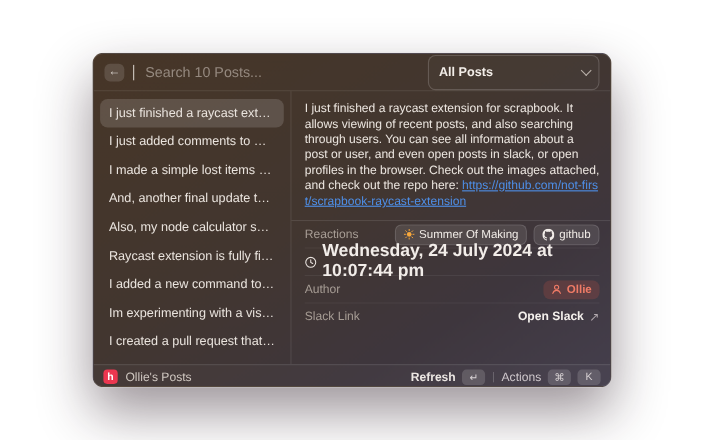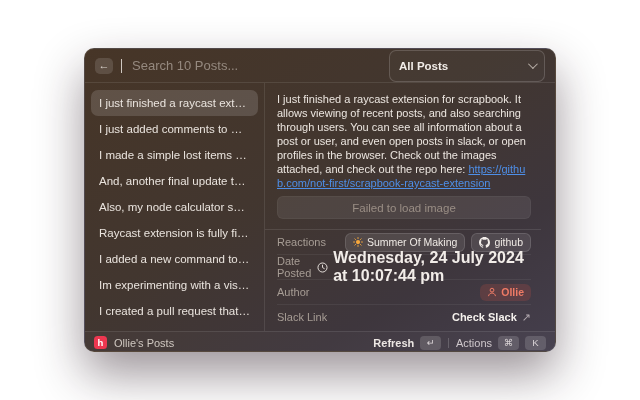--- a/index.html
+++ b/index.html
@@ -44,21 +44,21 @@
   .dropdown-label{font-size:11.5px;font-weight:600;color:#f2ede8;}
   .chevron{width:6px;height:6px;border-right:1.5px solid #b8afa8;border-bottom:1.5px solid #b8afa8;
     transform:rotate(45deg) translateY(-2px);}
   
   .main{display:flex;height:248px;}
   .list{width:180px;box-sizing:border-box;border-right:1px solid rgba(255,255,255,0.09);
     padding:7px 6px 0 6px;flex:none;}
   .list-item{height:26px;line-height:26px;padding:0 8px;border-radius:7px;font-size:11.5px;
     color:#eae4de;white-space:nowrap;overflow:hidden;text-overflow:ellipsis;cursor:default;}
   .list-item.selected{background:rgba(255,255,255,0.14);}
-  .detail{flex:1;min-width:0;box-sizing:border-box;padding:9px 24px 0 12px;display:flex;flex-direction:column;}
+  .detail{flex:1;min-width:0;box-sizing:border-box;padding:9px 10px 0 12px;display:flex;flex-direction:column;}
   .detail-text{font-size:11px;line-height:14px;color:#ece6e0;}
   .detail-link{color:#4e8fe8;text-decoration:underline;cursor:pointer;word-break:break-all;}
   .image-box{margin-top:6px;height:21px;border-radius:6px;background:rgba(255,255,255,0.075);
     border:1px solid rgba(255,255,255,0.045);color:#9a8e85;font-size:11.5px;
     display:flex;align-items:center;justify-content:center;flex:none;}
   .meta-sep{height:1px;background:rgba(255,255,255,0.10);margin:10px -10px 0 -12px;flex:none;}
   .meta-row{height:24px;display:flex;align-items:center;justify-content:space-between;
     border-bottom:1px solid rgba(255,255,255,0.06);}
   .meta-row:last-child{border-bottom:none;}
   .meta-label{font-size:11px;color:#a79d95;}
@@ -116,23 +116,20 @@
       <div class="list-item">I added a new command to @Dhyan...</div>
       <div class="list-item">Im experimenting with a visual calcul...</div>
       <div class="list-item">I created a pull request that upgrade...</div>
     </div>
 
     <div class="detail">
       <div class="detail-text">
         <span>I just finished a raycast extension for scrapbook. It allows viewing of recent posts, and also searching through users. You can see all information about a post or user, and even open posts in slack, or open profiles in the browser. Check out the images attached, and check out the repo here: </span><span class="detail-link">https://github.com/not-first/scrapbook-raycast-extension</span>
       </div>
 
-      <div class="image-box">
-        <span>Failed to load image</span>
-      </div>
 
       <div class="meta-sep"></div>
 
       <div class="meta">
 
         <div class="meta-row">
           <span class="meta-label">Reactions</span>
           <span class="tags">
             <span class="tag">
               <svg class="icon-svg" width="10" height="10" viewBox="0 0 16 16">
@@ -153,21 +150,20 @@
             <span class="tag">
               <svg class="icon-svg" width="11" height="11" viewBox="0 0 16 16">
                 <path fill="#f2ede9" d="M8 0C3.58 0 0 3.58 0 8c0 3.54 2.29 6.53 5.47 7.59.4.07.55-.17.55-.38 0-.19-.01-.82-.01-1.49-2.01.37-2.53-.49-2.69-.94-.09-.23-.48-.94-.82-1.13-.28-.15-.68-.52-.01-.53.63-.01 1.08.58 1.23.82.72 1.21 1.87.87 2.33.66.07-.52.28-.87.51-1.07-1.78-.2-3.64-.89-3.64-3.95 0-.87.31-1.59.82-2.15-.08-.2-.36-1.02.08-2.12 0 0 .67-.21 2.2.82.64-.18 1.32-.27 2-.27s1.36.09 2 .27c1.53-1.04 2.2-.82 2.2-.82.44 1.1.16 1.92.08 2.12.51.56.82 1.27.82 2.15 0 3.07-1.87 3.75-3.65 3.95.29.25.54.73.54 1.48 0 1.07-.01 1.93-.01 2.2 0 .21.15.46.55.38A8.01 8.01 0 0 0 16 8c0-4.42-3.58-8-8-8z"></path>
               </svg>
               <span>github</span>
             </span>
           </span>
         </div>
 
         <div class="meta-row">
-          <span class="meta-label">Date Posted</span>
           <span class="meta-value">
             <svg class="icon-svg" width="11" height="11" viewBox="0 0 16 16">
               <circle cx="8" cy="8" r="6.6" fill="none" stroke="#e9e3df" stroke-width="1.4"></circle>
               <path d="M8 4.5V8l2.6 1.6" fill="none" stroke="#e9e3df" stroke-width="1.4" stroke-linecap="round"></path>
             </svg>
             <span>Wednesday, 24 July 2024 at 10:07:44 pm</span>
           </span>
         </div>
 
         <div class="meta-row">
@@ -177,21 +173,21 @@
               <circle cx="8" cy="5" r="3" fill="none" stroke="#ef7b66" stroke-width="1.6"></circle>
               <path d="M2.5 14c.8-3 3-4.4 5.5-4.4s4.7 1.4 5.5 4.4" fill="none" stroke="#ef7b66" stroke-width="1.6" stroke-linecap="round"></path>
             </svg>
             <span>Ollie</span>
           </span>
         </div>
 
         <div class="meta-row">
           <span class="meta-label">Slack Link</span>
           <span class="open-slack">
-            <span>Check Slack</span>
+            <span>Open Slack</span>
             <span class="arrow-glyph">↗</span>
           </span>
         </div>
 
       </div>
     </div>
   </div>
 
   <div class="footer">
     <div class="hack-icon">h</div>

